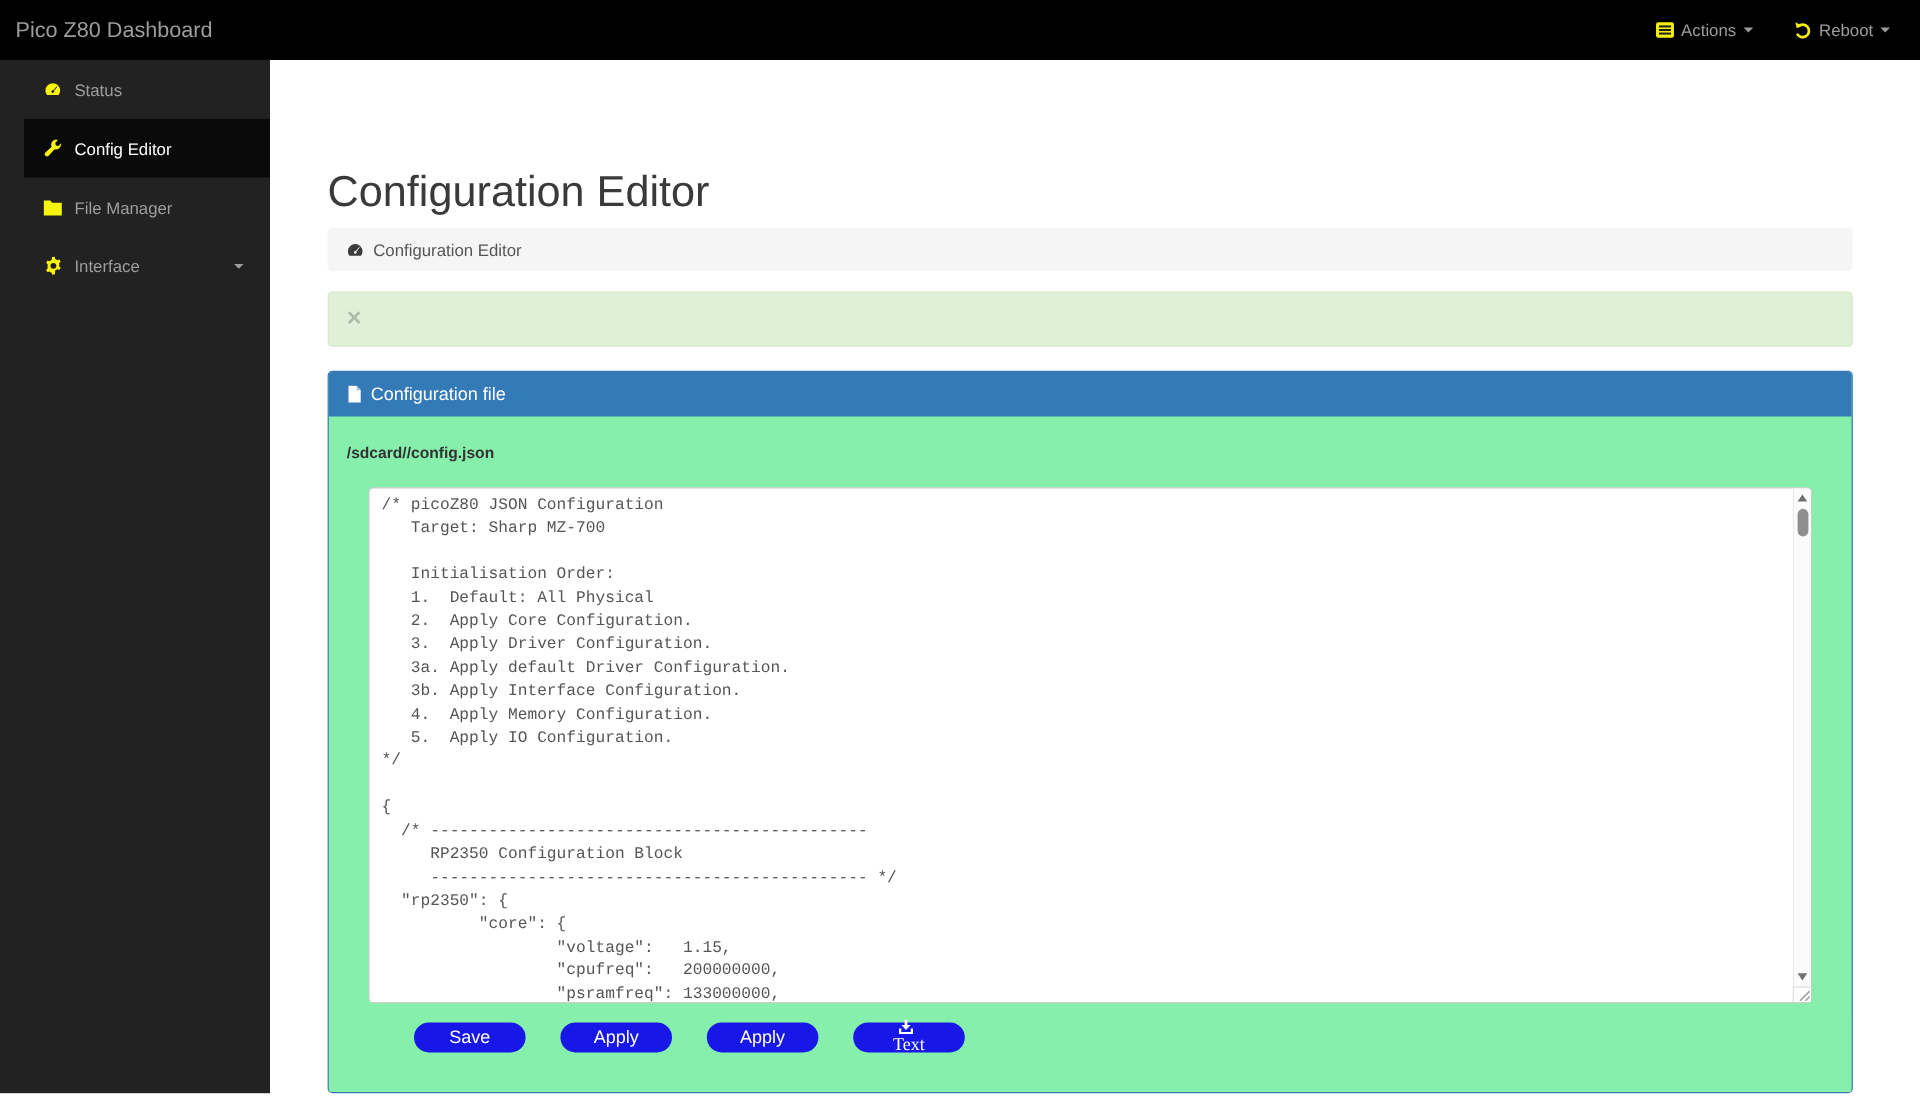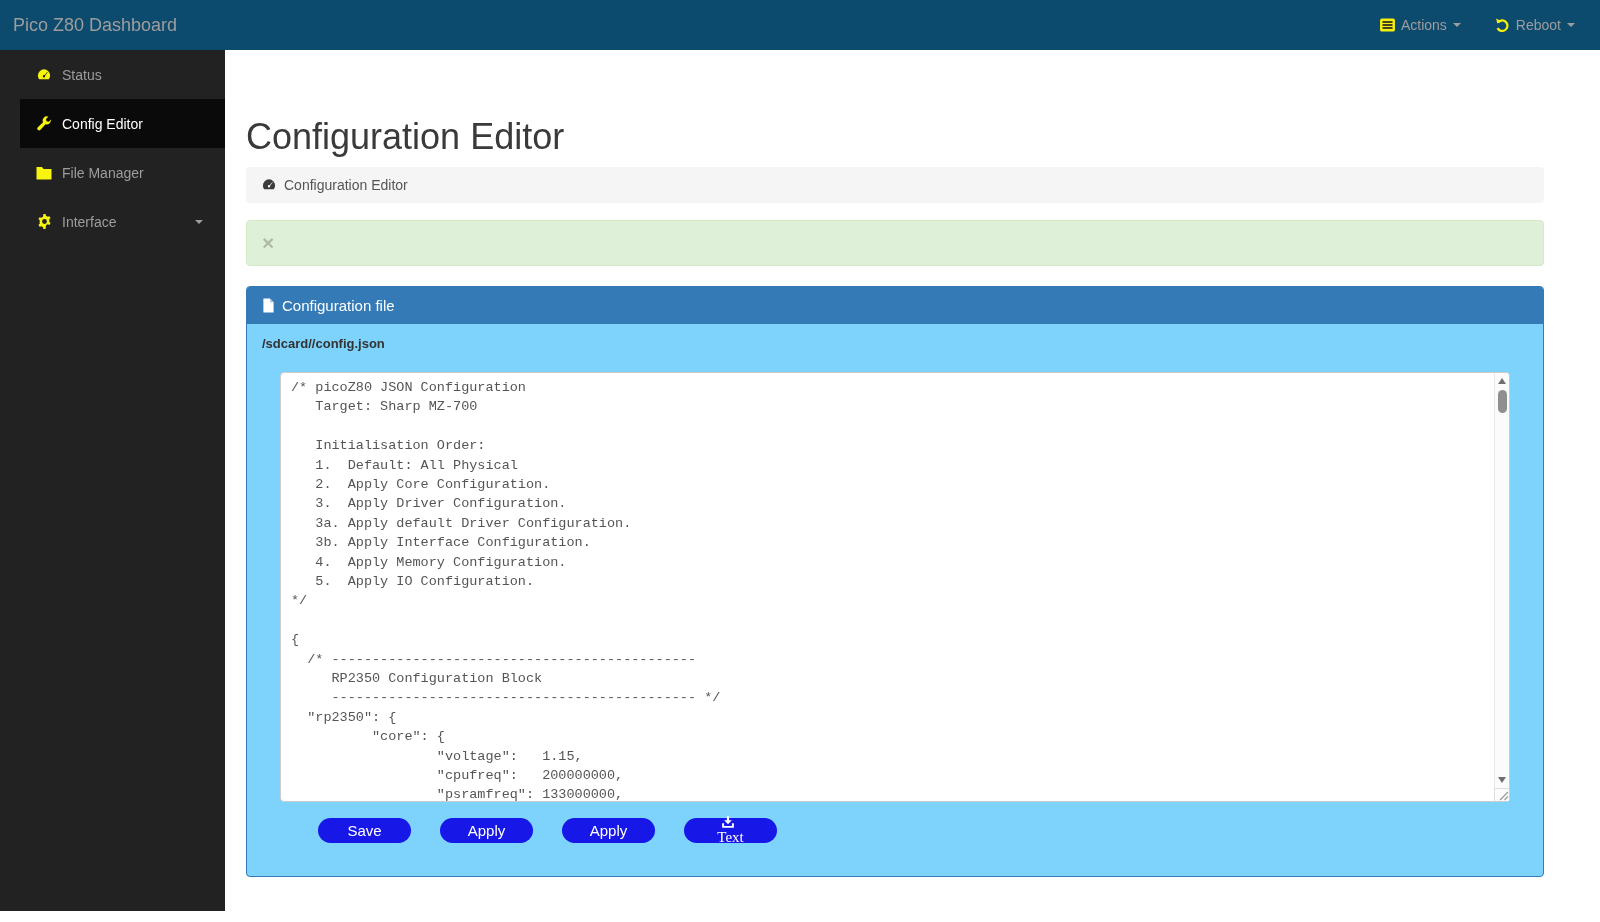--- a/index.html
+++ b/index.html
@@ -1,49 +1,49 @@
 <!DOCTYPE html>
 <html><head>
 <meta charset="utf-8">
 <style>
   * { margin:0; padding:0; box-sizing:border-box; }
   html,body { width:1600px; height:922px; background:#fff; font-family:"Liberation Sans", sans-serif; overflow:hidden; }
 
   
-  .navbar { height:50px; background:#0c4a6e; display:flex; align-items:center; justify-content:space-between; }
+  .navbar { height:50px; background:#000000; display:flex; align-items:center; justify-content:space-between; }
   .brand { color:#9d9d9d; font-size:18px; padding-left:13px; text-decoration:none; cursor:pointer; }
   .nav-right { display:flex; align-items:center; padding-right:25px; }
   .nav-link { display:flex; align-items:center; color:#9d9d9d; font-size:14px; cursor:pointer; margin-left:34px; }
   .nav-link .ico { display:inline-flex; margin-right:6px; color:#f4ef0e; }
   .caret { display:inline-block; margin-left:6px; border-left:4px solid transparent; border-right:4px solid transparent; border-top:4px solid #9d9d9d; }
 
   
-  .layout { display:flex; align-items:center; }
+  .layout { display:flex; align-items:flex-end;gap:27px; }
   .sidebar { width:225px; height:861px; background:#222; padding-left:20px; padding-top:0; flex:none; }
   .side-item { height:49px; display:flex; align-items:center; padding-left:15px; color:#9d9d9d; font-size:14px; cursor:pointer; }
   .side-item .ico { width:18px; display:inline-flex; justify-content:center; margin-right:9px; color:#f7f40e; }
   .side-item.active { background:#0a0a0a; color:#fff; }
   .side-item .caret { margin-left:auto; margin-right:22px; }
 
   .main { flex:1; padding:0 56px 0 21px; }
 
   h1.page-title { margin-top:34px; font-size:36px; font-weight:400; color:#3a3a3a; line-height:1.08; }
 
   .breadcrumb { margin-top:10px; height:36px; background:#f5f5f5; border-radius:4px; display:flex; align-items:center; padding:0 15px; font-size:14px; color:#555; }
   .breadcrumb .ico { display:inline-flex; margin-right:7px; color:#3c3c3c; }
 
   .alert { margin-top:17px; background:#dff0d8; border:1px solid #d6e9c6; border-radius:4px; padding:15px; color:#3c763d; font-size:14px; display:flex; align-items:flex-start; }
   .alert-text { flex:1; }
   .alert-close { color:#000; opacity:0.22; font-size:21px; font-weight:bold; line-height:14px; cursor:pointer; background:none; border:none; font-family:inherit; }
 
   
-  .panel { margin-top:20px; border:1px solid #337ab7; border-radius:4px; background:#7dd3fc; }
+  .panel { margin-top:20px; border:1px solid #337ab7; border-radius:4px; background:#86efac; }
   .panel-heading { background:#337ab7; color:#fff; padding:8px 15px; font-size:15px; line-height:21px; border-radius:3px 3px 0 0; display:flex; align-items:center; }
   .panel-heading .ico { display:inline-flex; margin-right:7px; }
-  .panel-body { padding:11px 15px 33px 15px; }
+  .panel-body { padding:22px 15px 33px 15px; }
   .file-path { font-size:13px; font-weight:bold; color:#333; margin-bottom:20px; line-height:17px; }
 
   .editor-wrap { position:relative; margin:0 18px; height:430px; }
   .editor { width:100%; height:100%; resize:none; overflow:hidden; white-space:pre; border:1px solid #ccc; border-radius:4px; background:#fff; color:#555;
             font-family:"Liberation Mono", monospace; font-size:13.5px; line-height:19.4px; padding:5px 26px 5px 10px; outline:none; }
   .fake-vscroll { position:absolute; top:1px; right:1px; bottom:14px; width:15px; background:#fbfbfb; border-left:1px solid #e8e8e8; border-radius:0 3px 0 0; }
   .sb-arrow { position:absolute; left:0; width:14px; height:14px; display:flex; align-items:center; justify-content:center; cursor:pointer; }
   .sb-up { top:1px; }
   .sb-down { bottom:1px; }
   .tri-up { border-left:4.5px solid transparent; border-right:4.5px solid transparent; border-bottom:6px solid #6f6f6f; }

